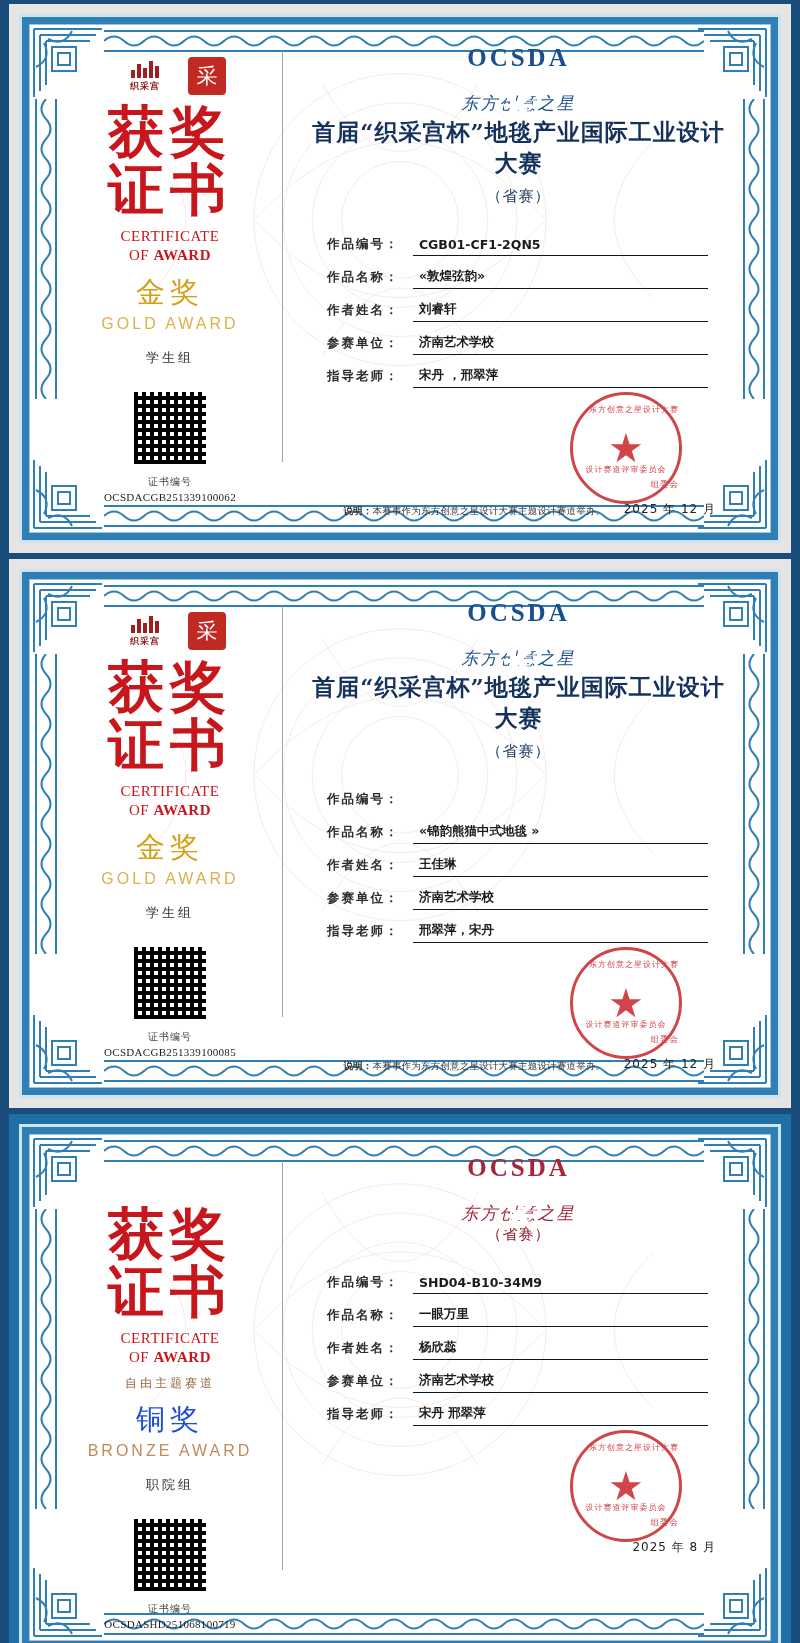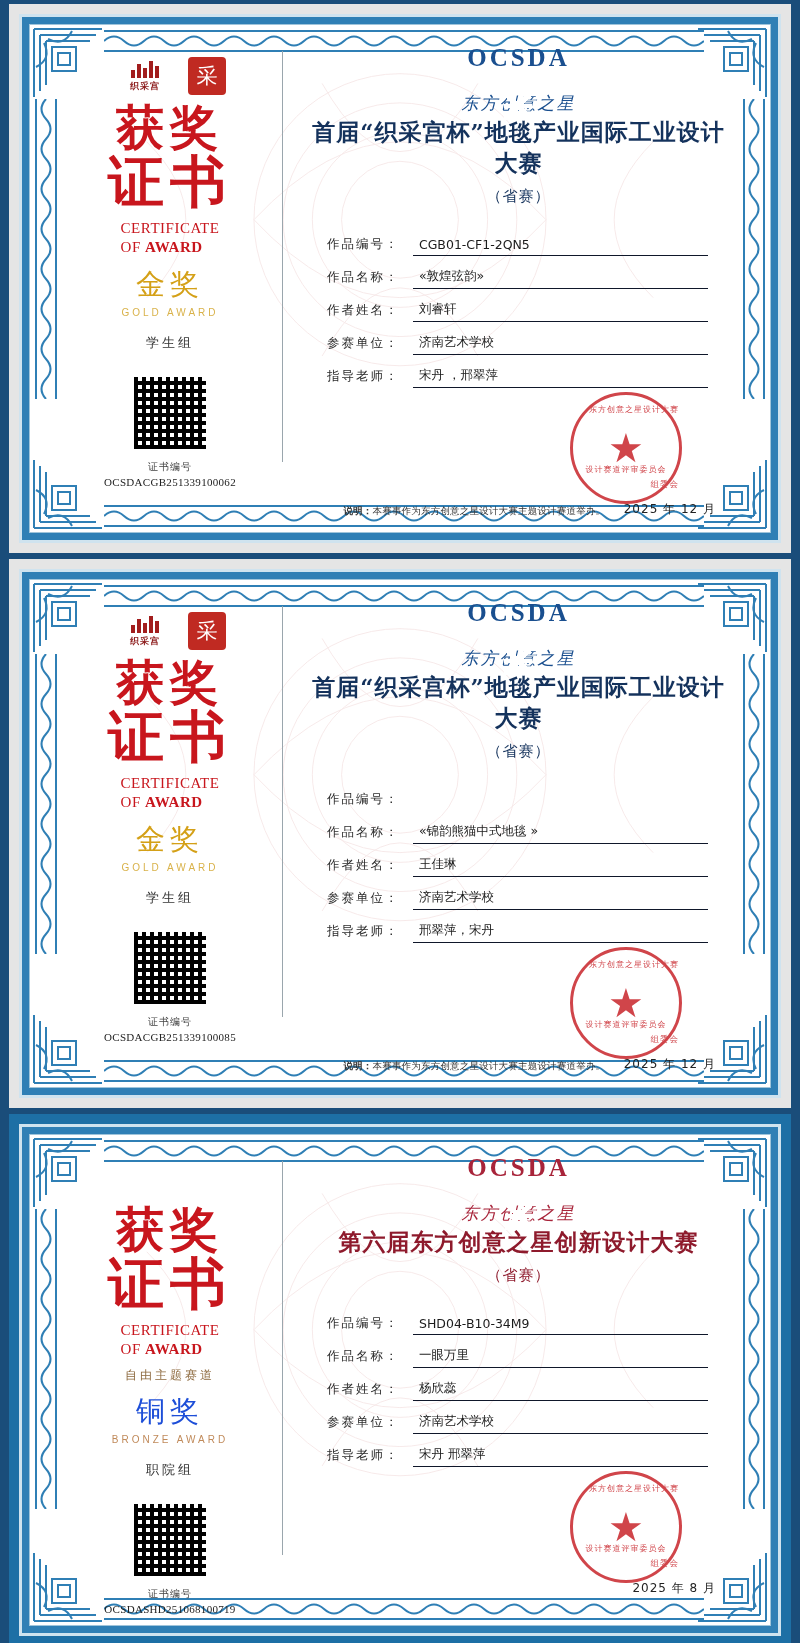--- a/index.html
+++ b/index.html
@@ -112,43 +112,43 @@
     font-family: "DejaVu Serif", serif;
   }
 
   .big-title {
     font-family: "DejaVu Serif", serif;
     color: #c8161d;
     font-weight: bold;
     text-align: center;
     line-height: 1.0;
   }
-  .big-title .l1 { font-size: 48px; letter-spacing: 6px; display: block; }
+  .big-title .l1 { font-size: 56px; letter-spacing: 6px; display: block; }
   .big-title .l2 { font-size: 56px; letter-spacing: 6px; display: block; margin-top: 2px; }
   .cert-en {
     margin-top: 10px;
-    text-align: left;
+    text-align: center;
     color: #c8161d;
     font-size: 15px;
     letter-spacing: 0.5px;
     line-height: 1.25;
     font-family: "Liberation Serif", serif;
   }
   .cert-en .b { font-weight: bold; }
   .award-cn {
     margin-top: 8px;
     font-family: "DejaVu Serif", serif;
     font-size: 29px;
     font-weight: normal;
     letter-spacing: 5px;
   }
   .award-cn.gold { color: #d4a017; }
   .award-cn.bronze { color: #1d4ed8; }
   .award-en {
-    font-size: 10px;
+    font-size: 16px;
     letter-spacing: 3px;
     margin-top: 2px;
   }
   .award-en.gold { color: #d9b24a; }
   .award-en.bronze { color: #c08a5a; }
   .track-line {
     font-size: 12px;
     color: #8d6a3f;
     letter-spacing: 3px;
     margin-top: 8px;
@@ -250,20 +250,21 @@
     font-family: "DejaVu Serif", serif;
     font-size: 15px;
     color: #14325c;
     margin-top: 8px;
     letter-spacing: 1px;
   }
   .sub-title.red { color: #8e1a2c; }
 
   .fields {
     margin: 22px 28px 0 26px;
+    font-weight: bold;
   }
   .field {
     display: flex;
     align-items: flex-end;
     height: 28px;
     margin-bottom: 5px;
   }
   .field-label {
     flex: 0 0 86px;
     font-size: 12.5px;
@@ -808,21 +809,20 @@
 
         <div class="vsep"></div>
 
         <div class="right-col">
           <div class="brandbar">
             <span class="ocsda red">OCSDA</span>
             <span class="brandmark red"></span>
             <span class="brandcn red">东方创意之星</span>
           </div>
 
-          <div class="main-title red">第六届东方创意之星创新设计大赛</div>
           <div class="sub-title red">（省赛）</div>
 
           <div class="fields">
             <div class="field">
               <span class="field-label">作品编号：</span>
               <span class="field-value">SHD04-B10-34M9</span>
             </div>
             <div class="field">
               <span class="field-label">作品名称：</span>
               <span class="field-value">一眼万里</span>

